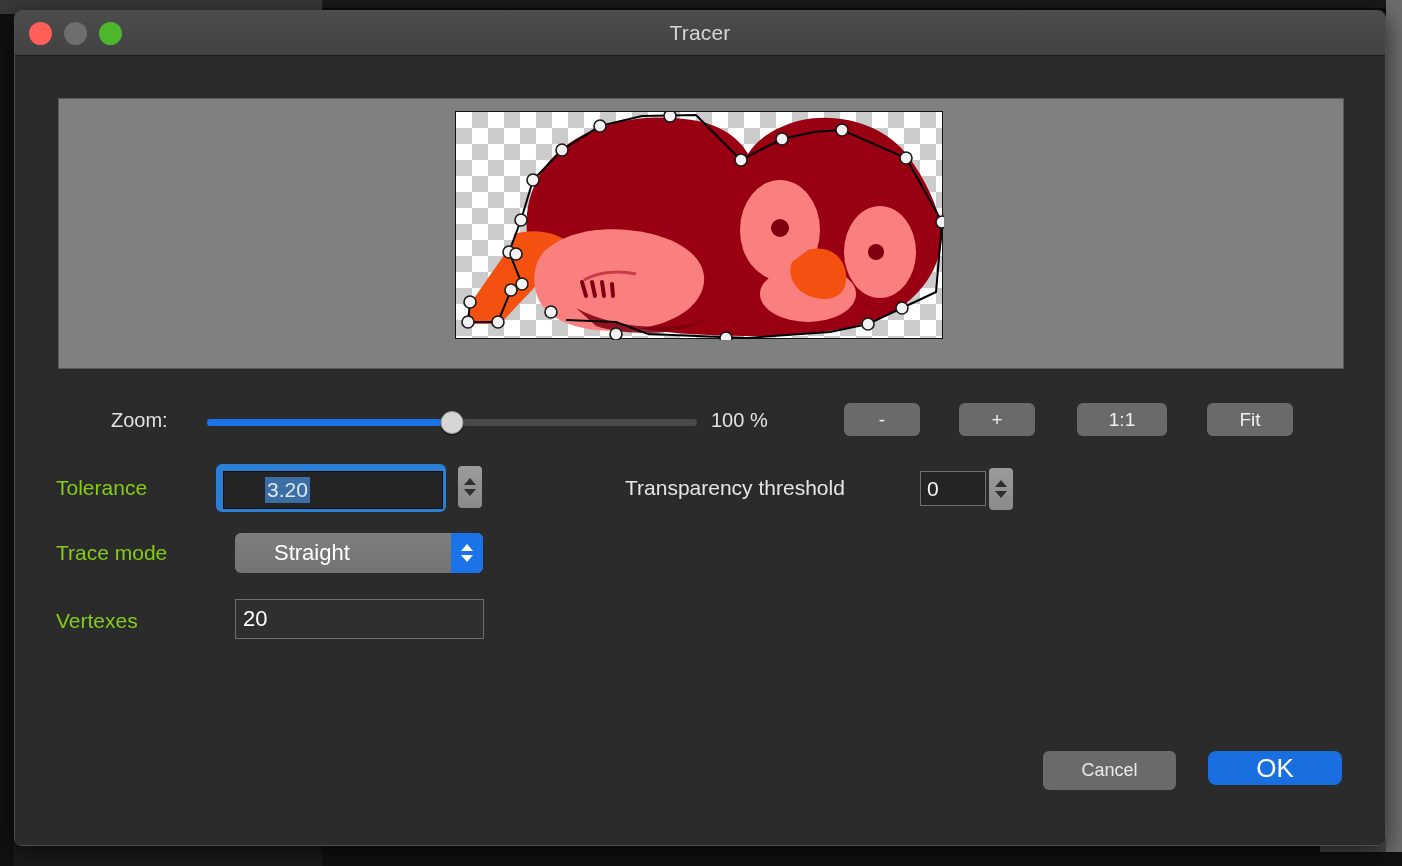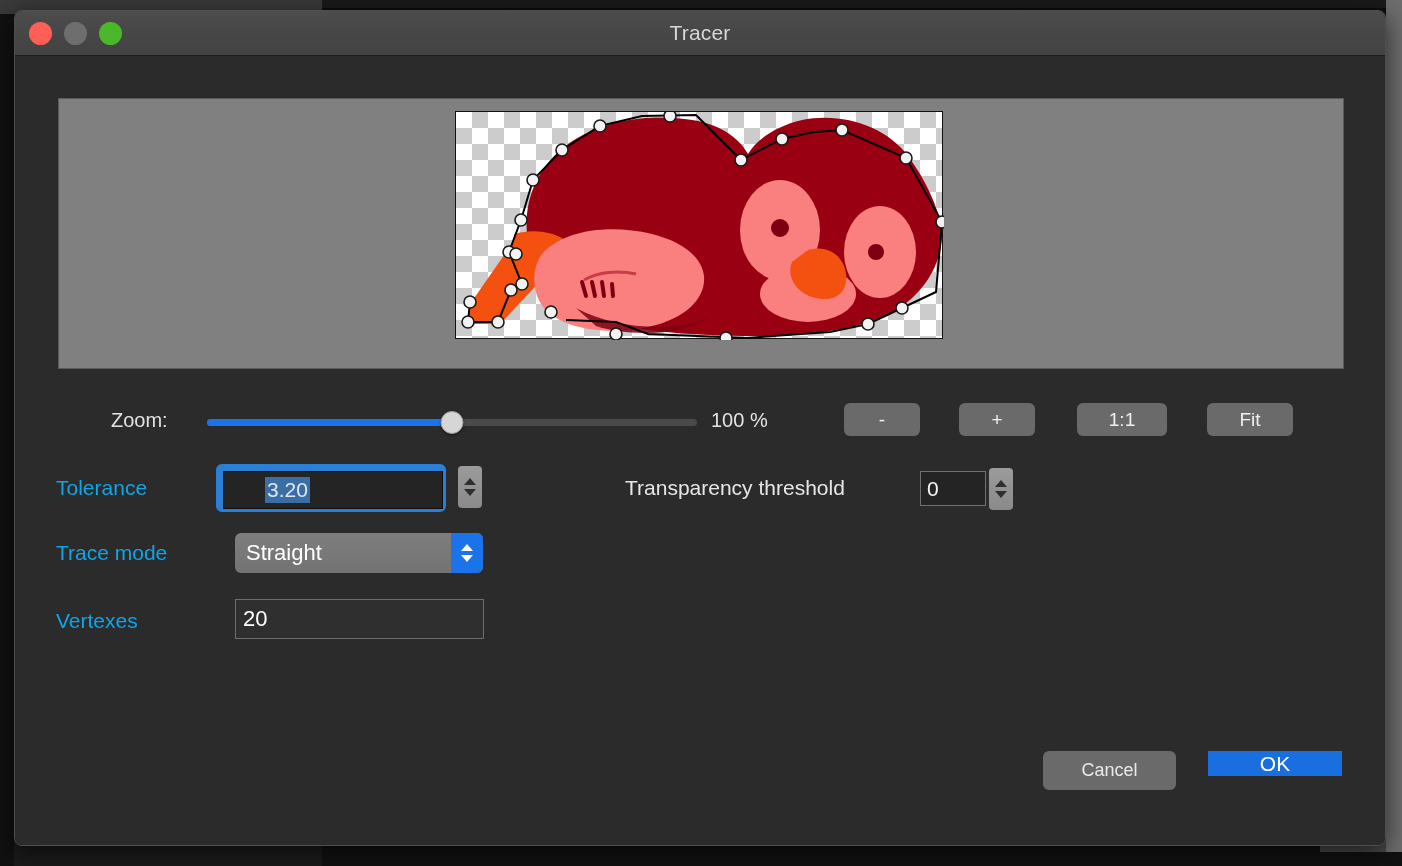--- a/index.html
+++ b/index.html
@@ -106,21 +106,21 @@
   .btn-plus  { left:944px; width:76px; }
   .btn-one   { left:1062px; width:90px; }
   .btn-fit   { left:1192px; width:86px; }
 
   
   .row { position:absolute; left:0; width:100%; }
   .row-tol { top:410px; height:50px; }
   .row-mode{ top:475px; height:50px; }
   .row-vtx { top:543px; height:50px; }
 
-  .lbl { position:absolute; left:41px; font-size:21px; color:#0ea5e9; top:10px; }
+  .lbl { position:absolute; left:41px; font-size:21px; color:#84cc16; top:10px; }
 
   
   .focus-ring {
     position:absolute; left:201px; top:-2px;
     width:230px; height:48px;
     border:4px solid #2b7fd4;
     border-radius:6px;
     background:#2b7fd4;
   }
   .tol-input {
@@ -159,21 +159,21 @@
   }
   .tt-value { font-size:21px; color:#f5f5f5; margin-left:6px; }
   .stepper-tt { left:974px; top:2px; }
 
   
   .popup {
     position:absolute; left:220px; top:2px;
     width:248px; height:40px;
     background:linear-gradient(#7e7e7e,#737373);
     border-radius:6px;
-    display:flex; align-items:center;
+    display:flex; align-items:center;padding-left:28px;
   }
   .popup-label { font-size:22px; color:#ffffff; margin-left:11px; }
   .popup-arrow {
     position:absolute; right:0; top:0;
     width:32px; height:40px;
     background:#1a73e8;
     border-radius:0 6px 6px 0;
     display:flex; flex-direction:column;
     align-items:center; justify-content:center; gap:4px;
   }
@@ -193,23 +193,23 @@
   .footer { position:absolute; left:0; top:690px; width:100%; height:60px; }
   .btn-cancel {
     position:absolute; left:1028px; top:5px;
     width:133px; height:39px;
     background:#6a6a6a; border:none; border-radius:6px;
     color:#e9e9e9; font-size:18px;
     font-family:"Liberation Sans", sans-serif; cursor:default;
   }
   .btn-ok {
     position:absolute; left:1193px; top:5px;
-    width:134px; height:25px;
-    background:#1a6fe0; border:none; border-radius:0;
-    color:#ffffff; font-size:21px;
+    width:134px; height:34px;
+    background:#1a6fe0; border:none; border-radius:8px;
+    color:#ffffff; font-size:26px;
     font-family:"Liberation Sans", sans-serif; cursor:default;
   }
 </style>
 </head>
 <body>
 
 <div id="root">
 
   <div class="backdrop-far-left"></div>
   <div class="backdrop-top-left"></div>

